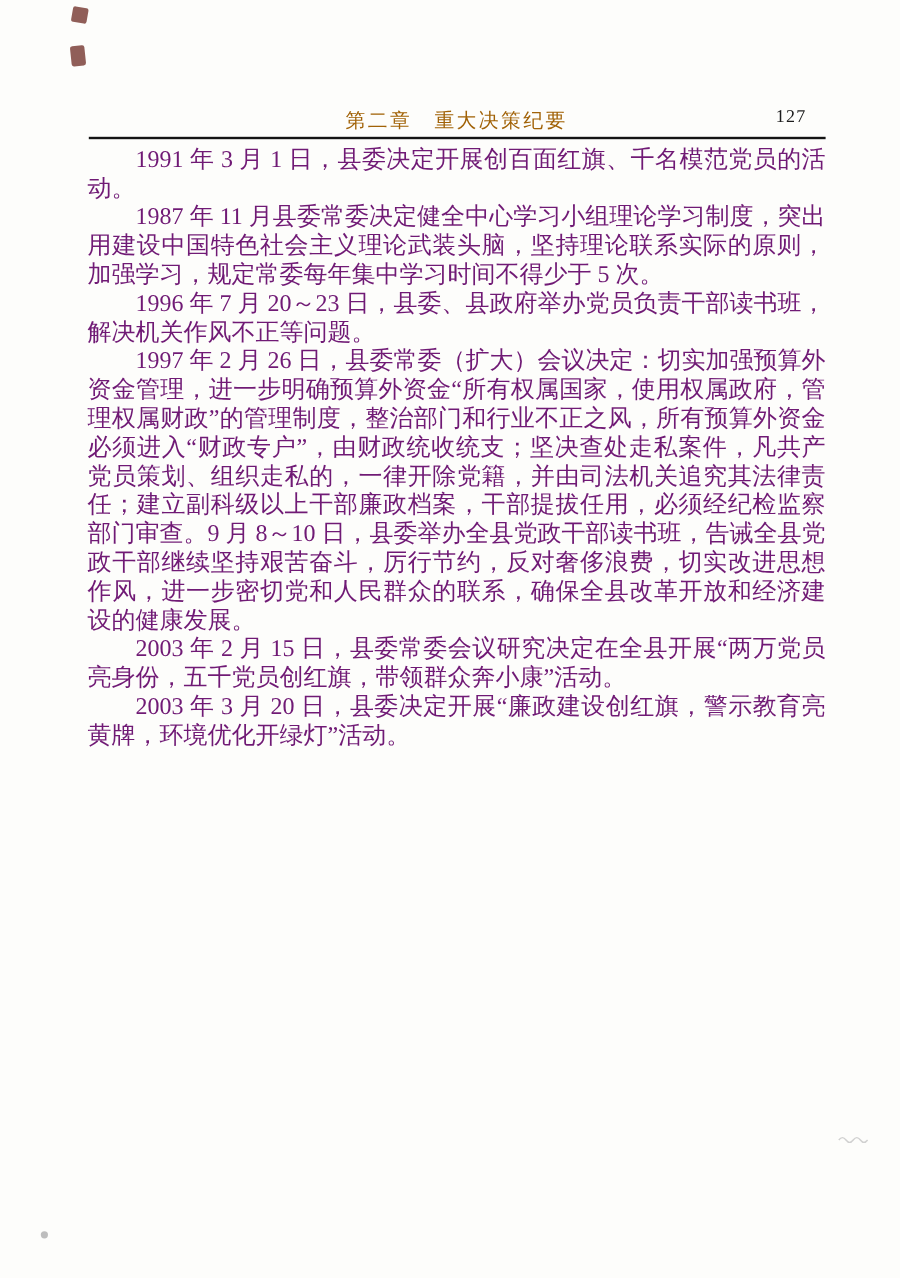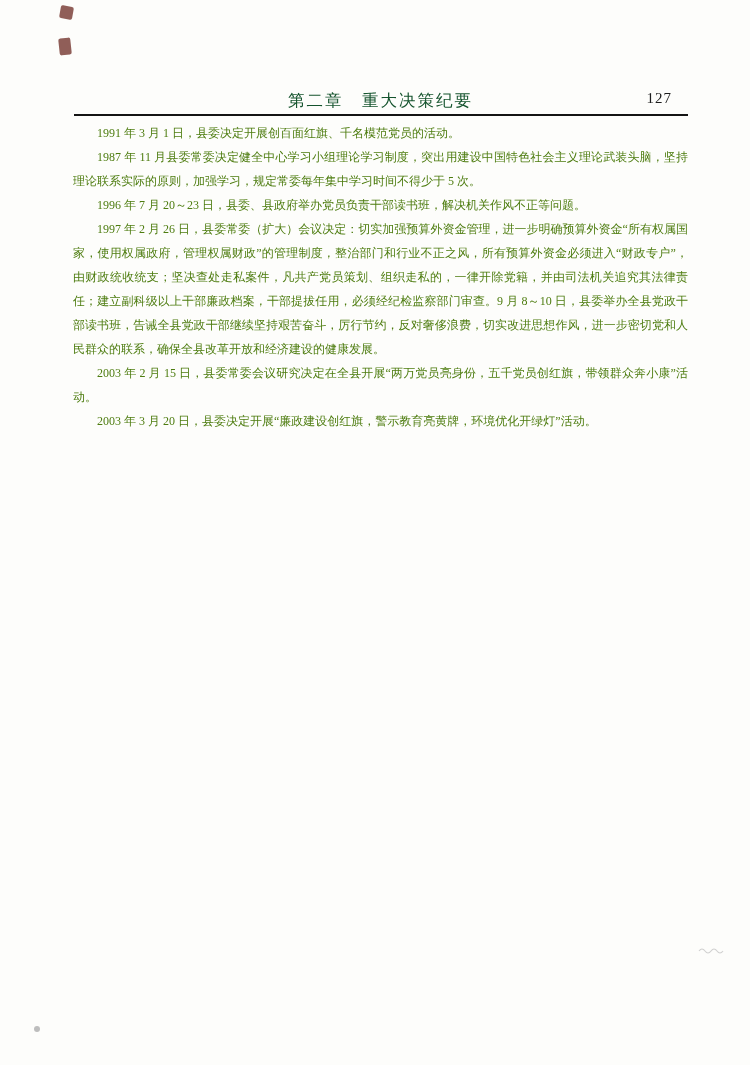--- a/index.html
+++ b/index.html
@@ -22,21 +22,21 @@
     top: 90px;
     left: 73px;
     width: 615px;
     height: 22px;
   }
   .chapter-title {
     display: block;
     text-align: center;
     font-size: 16.5px;
     letter-spacing: 2px;
-    color: #14532d;
+    color: #a16207;
     white-space: nowrap;
   }
   .page-number {
     position: absolute;
     top: 0;
     right: 16px;
     font-size: 15px;
     letter-spacing: 1px;
     color: #1c1c1c;
   }
@@ -54,23 +54,23 @@
     top: 121px;
     left: 73px;
     width: 615px;
   }
   .body-text p {
     margin: 0;
     padding: 0;
     text-indent: 2em;
     text-align: justify;
     text-justify: inter-ideograph;
-    font-size: 12px;
+    font-size: 20px;
     line-height: 24px;
-    color: #4d7c0f;
+    color: #701a75;
   }
   
   .artifact {
     position: absolute;
   }
   .mark-top-a {
     left: 60px; top: 6px;
     width: 13px; height: 13px;
     background: #7c423b;
     border-radius: 2px;

